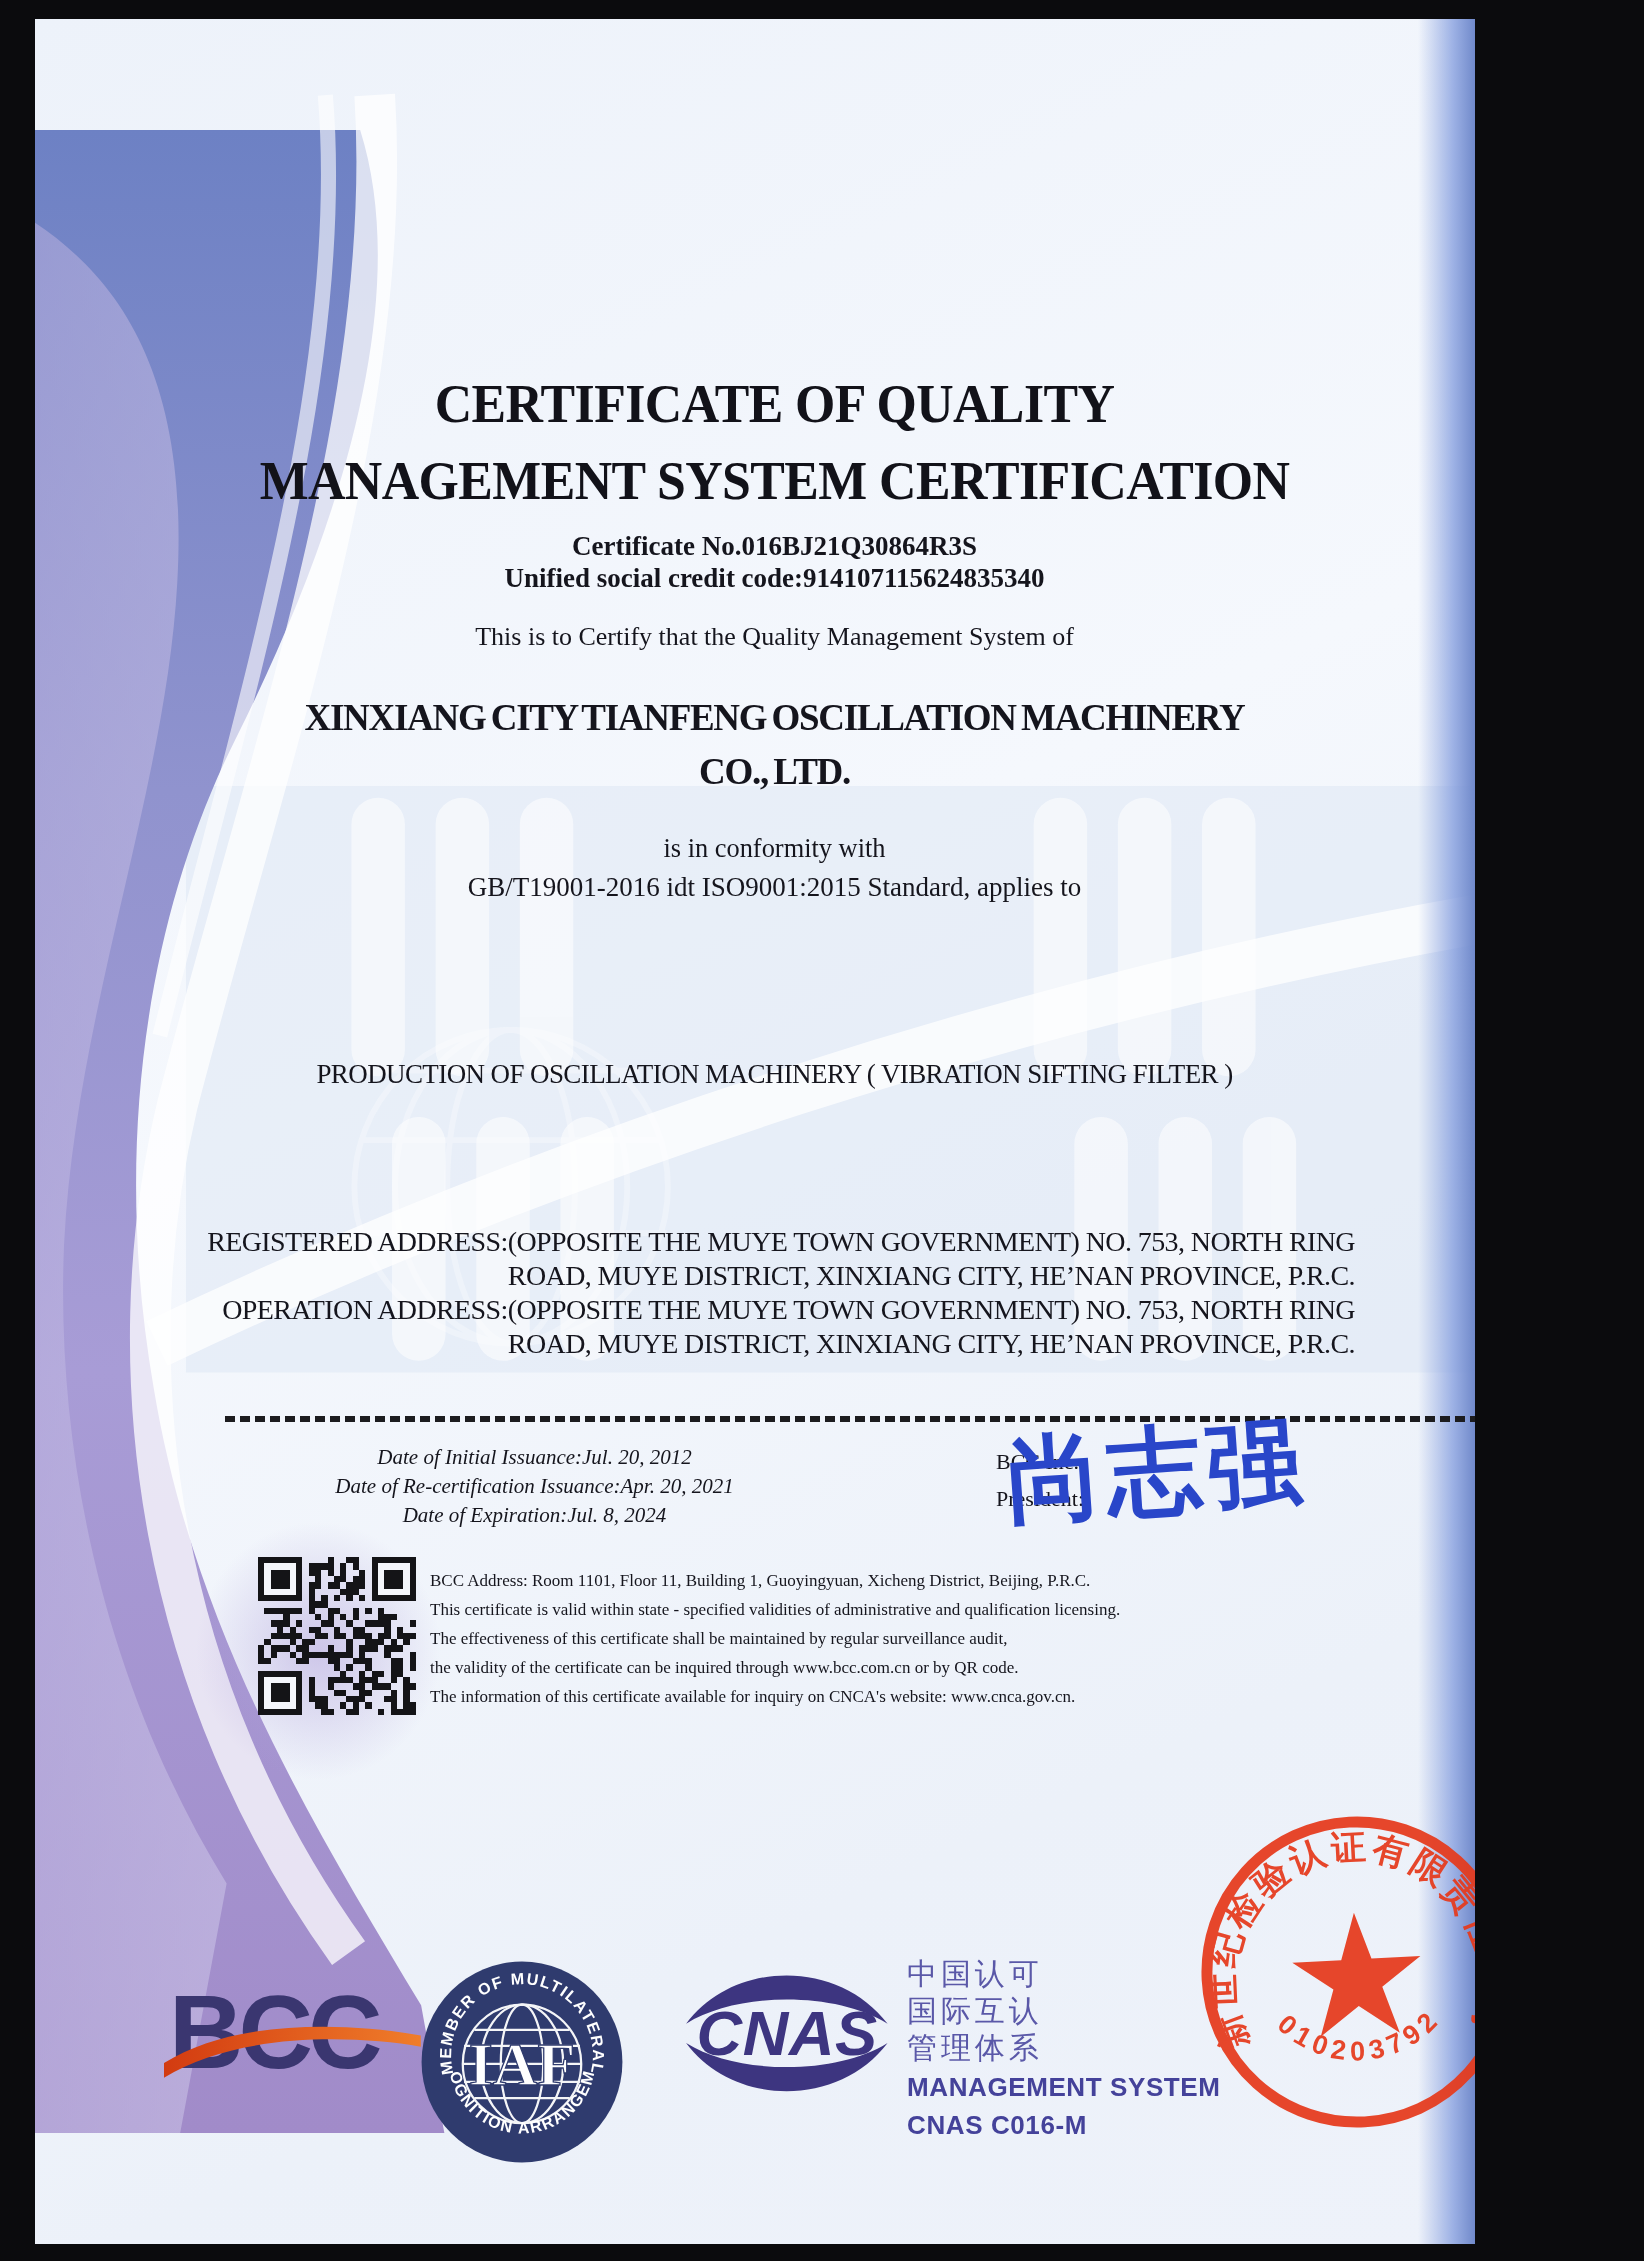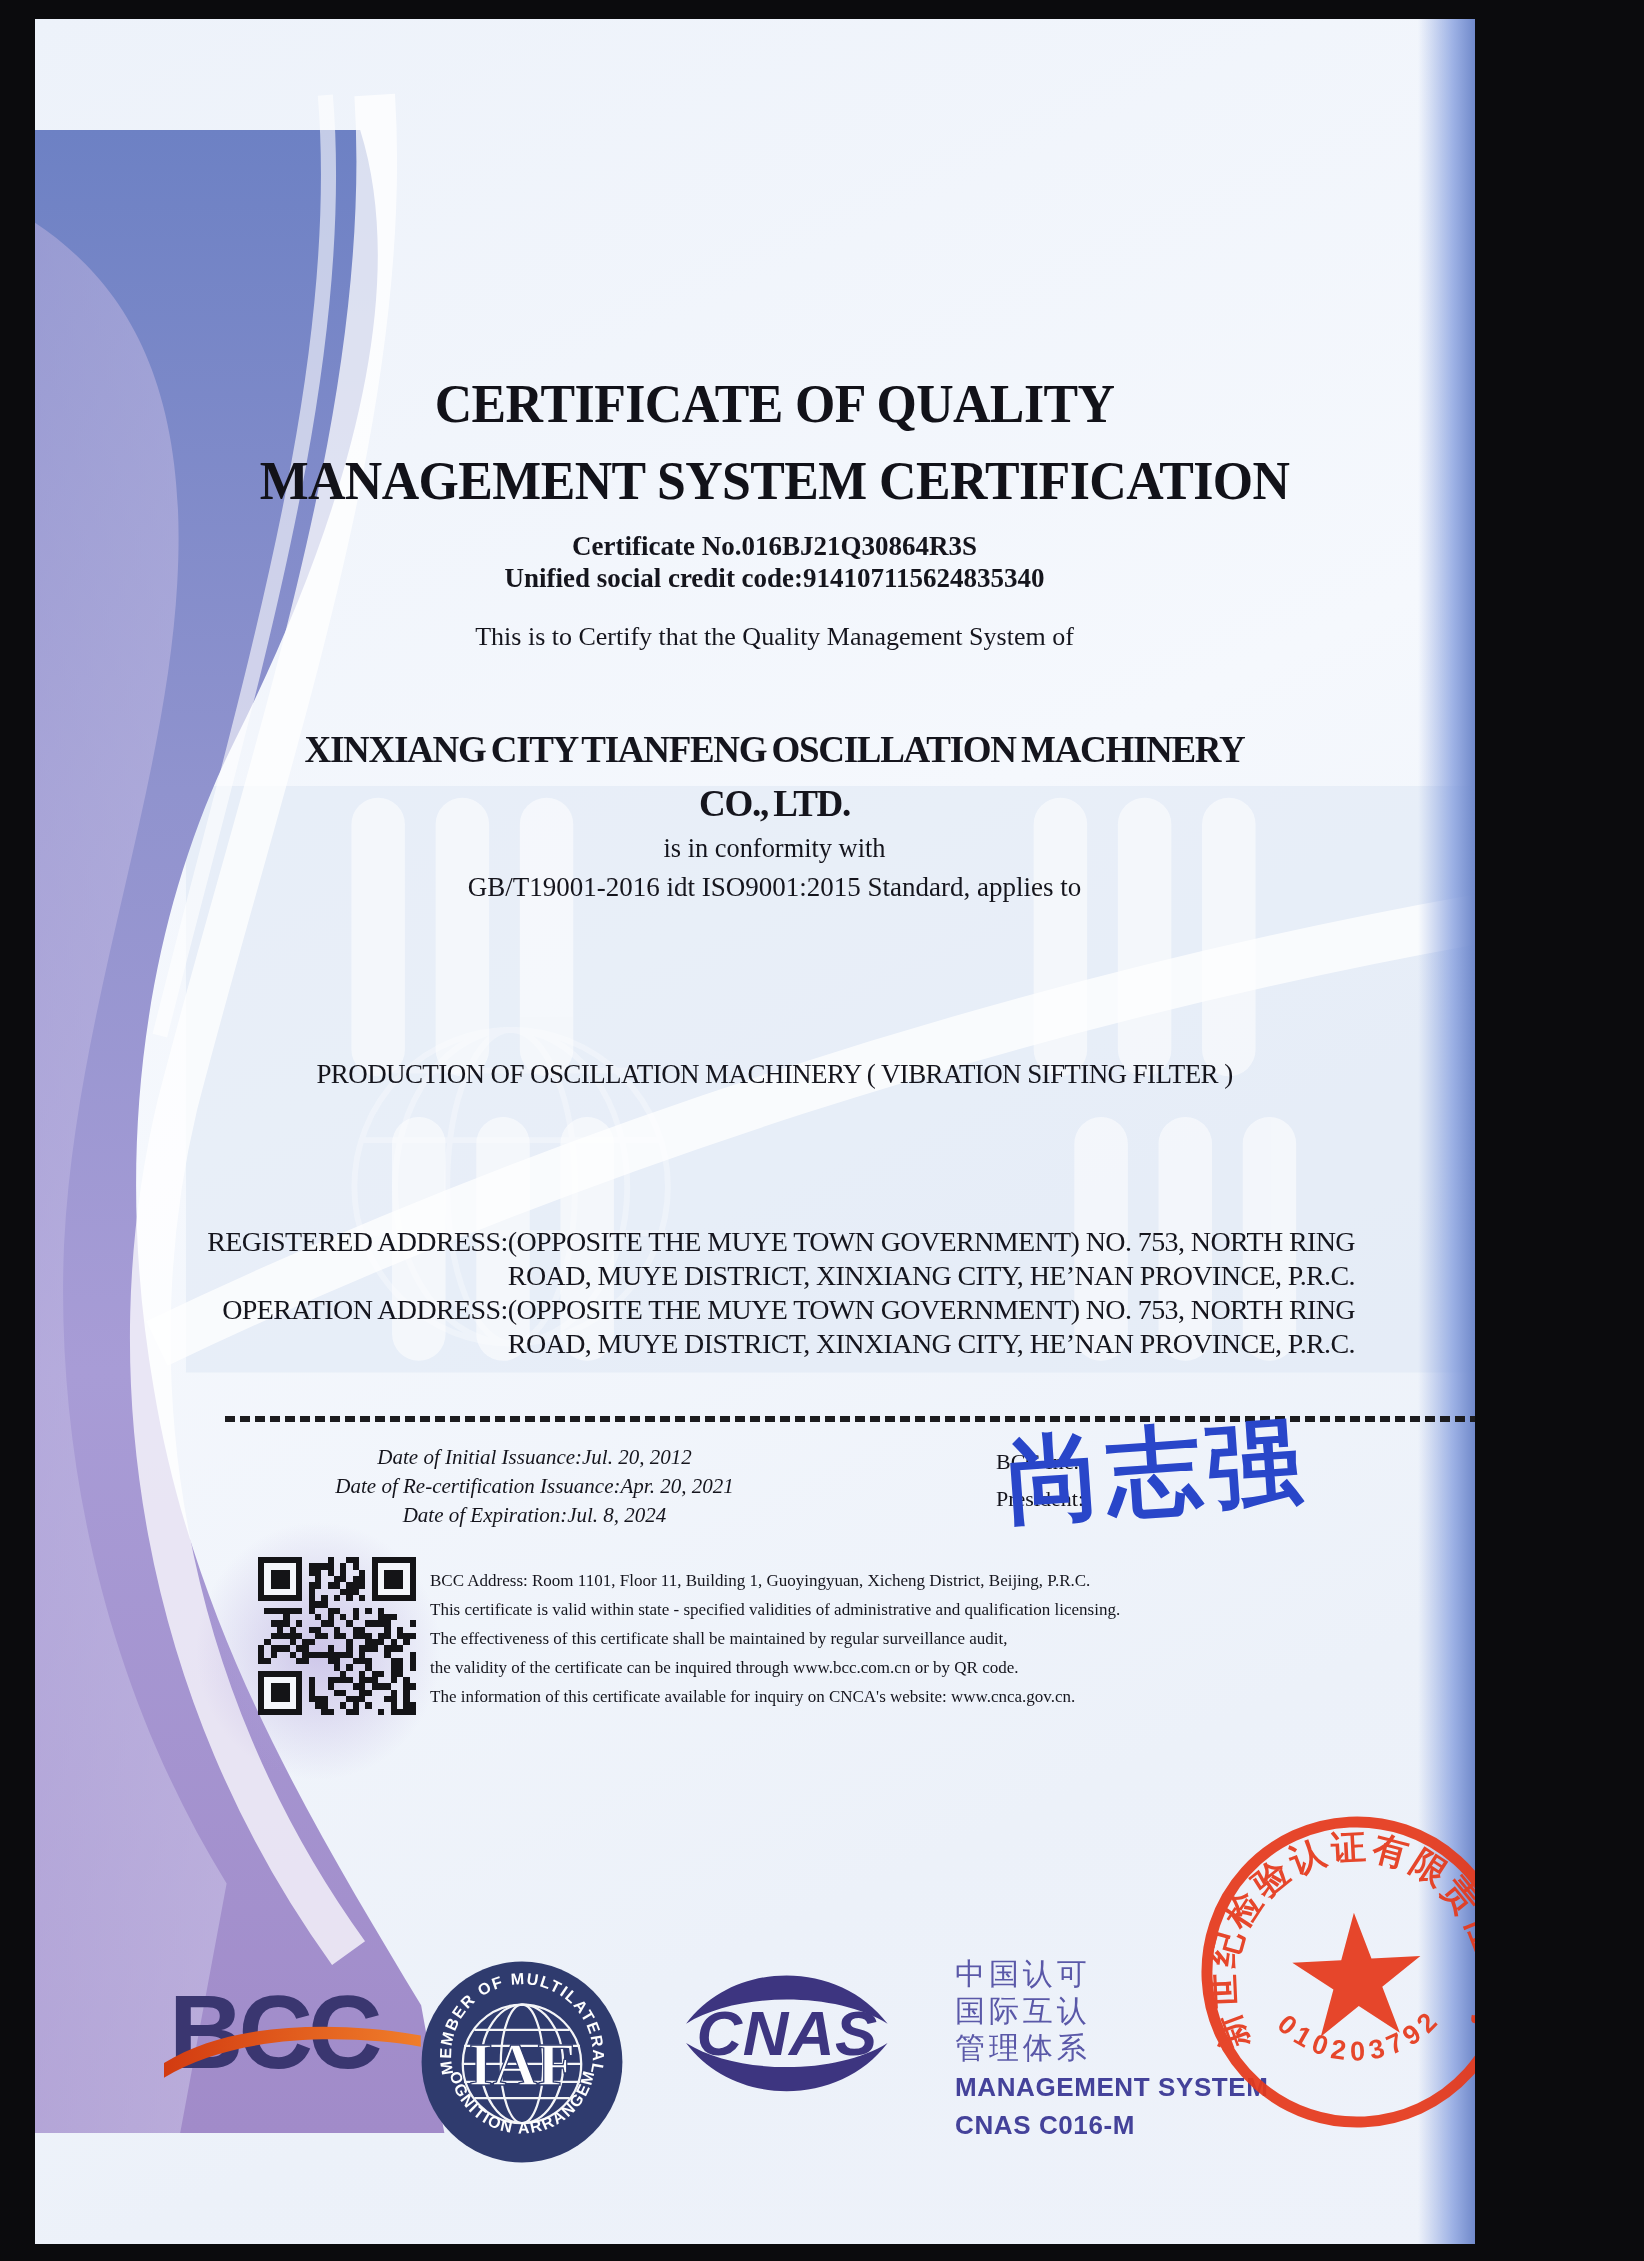--- a/index.html
+++ b/index.html
@@ -18,21 +18,21 @@
     background:linear-gradient(to right,rgba(128,154,221,0) 0%,rgba(128,154,221,.75) 62%,#7089ca 100%);
   }
   .ctext{position:absolute;left:39px;right:0;text-align:center;}
   .title{
     font-weight:bold;font-size:54px;line-height:77px;letter-spacing:-0.6px;
     transform:scaleX(.96);color:#121219;
   }
   .certno{font-weight:bold;font-size:27px;line-height:32px;}
   .certify{font-size:26px;}
   .company{
-    font-weight:bold;font-size:37px;line-height:54px;letter-spacing:-1.3px;word-spacing:-2.6px;margin-top:32px;
+    font-weight:bold;font-size:37px;line-height:54px;letter-spacing:-1.3px;word-spacing:-2.6px;
   }
   .company-inner{width:1006px;margin:0 auto;}
   .conformity{font-size:26.4px;}
   .standard{font-size:27px;}
   .scope{font-size:27px;letter-spacing:-0.6px;}
   .addresses{font-size:28px;line-height:34px;letter-spacing:-0.6px;}
   .addresses .addr{width:1161px;margin:0 auto;text-align:right;}
   .dashline{
     position:absolute;left:190px;top:1397px;width:1348px;height:5.8px;
     background:repeating-linear-gradient(90deg,#1c1c1f 0 9.7px,rgba(0,0,0,0) 9.7px 15px);
@@ -48,21 +48,21 @@
     transform:rotate(-4deg);letter-spacing:5.2px;white-space:nowrap;
     font-family:"Liberation Serif","DejaVu Serif",serif;
   }
   .qr{position:absolute;left:223px;top:1538px;width:158px;height:158px;}
   .qr-halo{position:absolute;left:161px;top:1503px;width:245px;height:258px;border-radius:50%;
     background:radial-gradient(closest-side,rgba(176,160,218,.55),rgba(176,160,218,0));}
   .fineprint{position:absolute;left:395px;top:1547px;width:761px;font-size:17px;line-height:29px;}
   .logo-bcc{position:absolute;left:129px;top:1949px;width:258px;height:129px;}
   .logo-iaf{position:absolute;left:384px;top:1940px;width:206px;height:206px;}
   .logo-cnas{position:absolute;left:635px;top:1935px;width:235px;height:158px;}
-  .accred{position:absolute;left:872px;top:1936px;font-family:"Liberation Sans","DejaVu Sans",sans-serif;margin-left:48px;}
+  .accred{position:absolute;left:872px;top:1936px;font-family:"Liberation Sans","DejaVu Sans",sans-serif;}
   .accred .zh{font-size:30px;line-height:37px;color:#5a58a8;letter-spacing:3.9px;}
   .accred .en{font-size:26px;line-height:34px;color:#44429a;font-weight:bold;letter-spacing:0.6px;margin-top:3.9px;}
   .stamp{position:absolute;left:1161px;top:1792px;width:322px;height:322px;opacity:.93;}
   [data-interactable]{cursor:default;}
 </style>
 </head>
 <body>
 
 <div id="paper" data-interactable="false">
 

